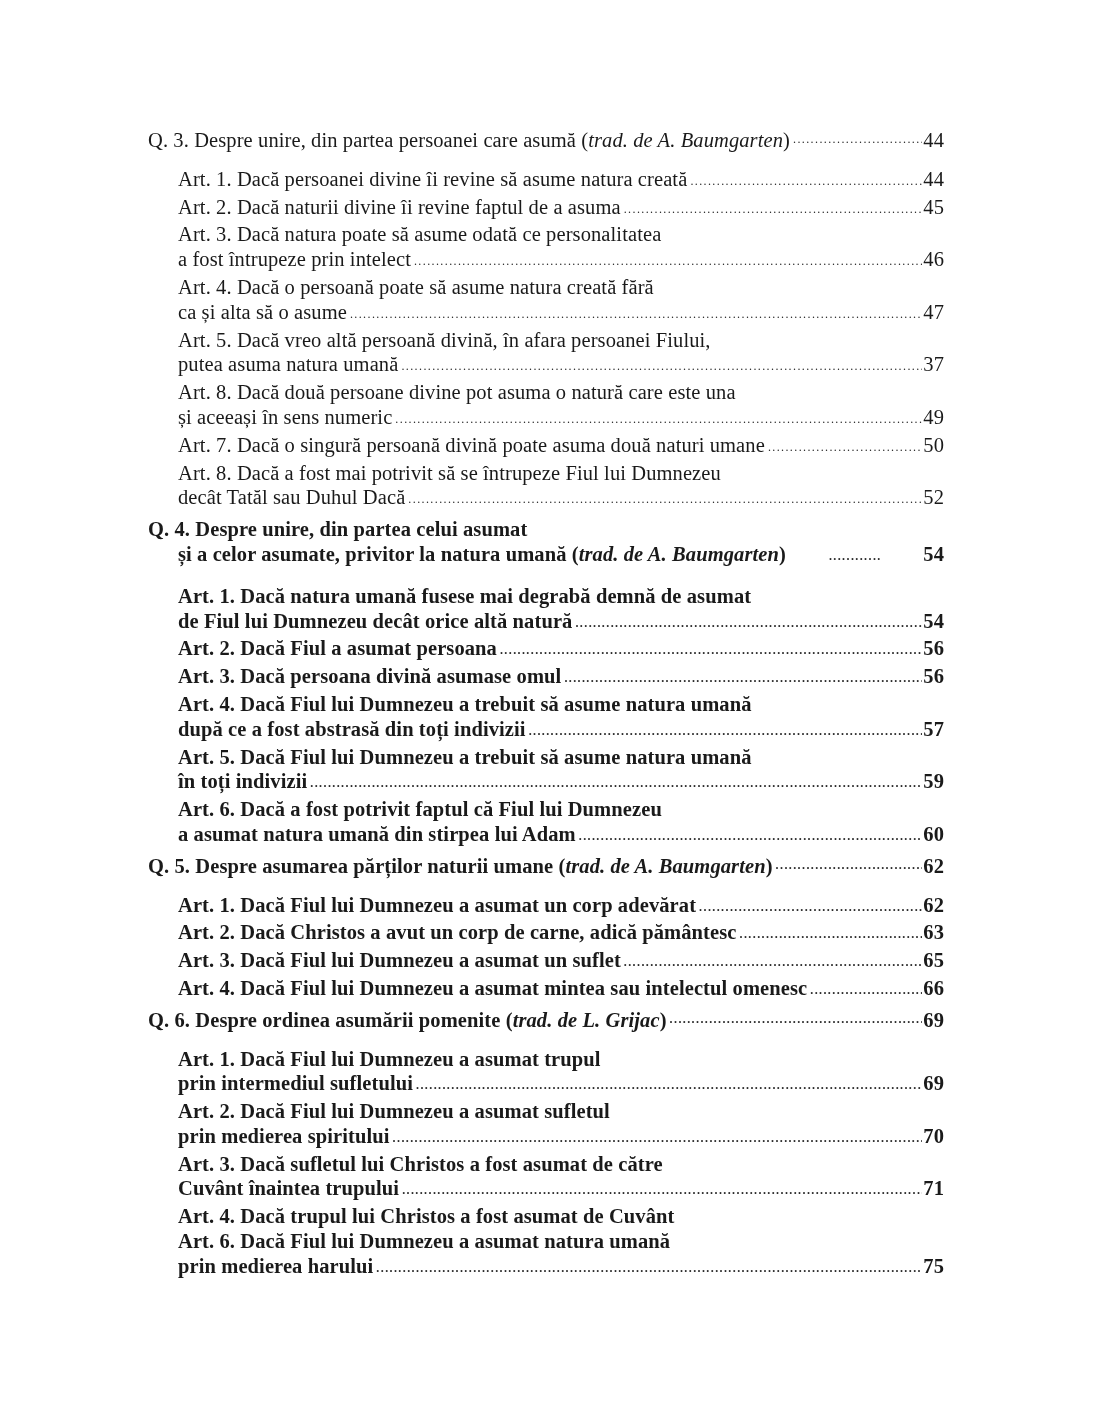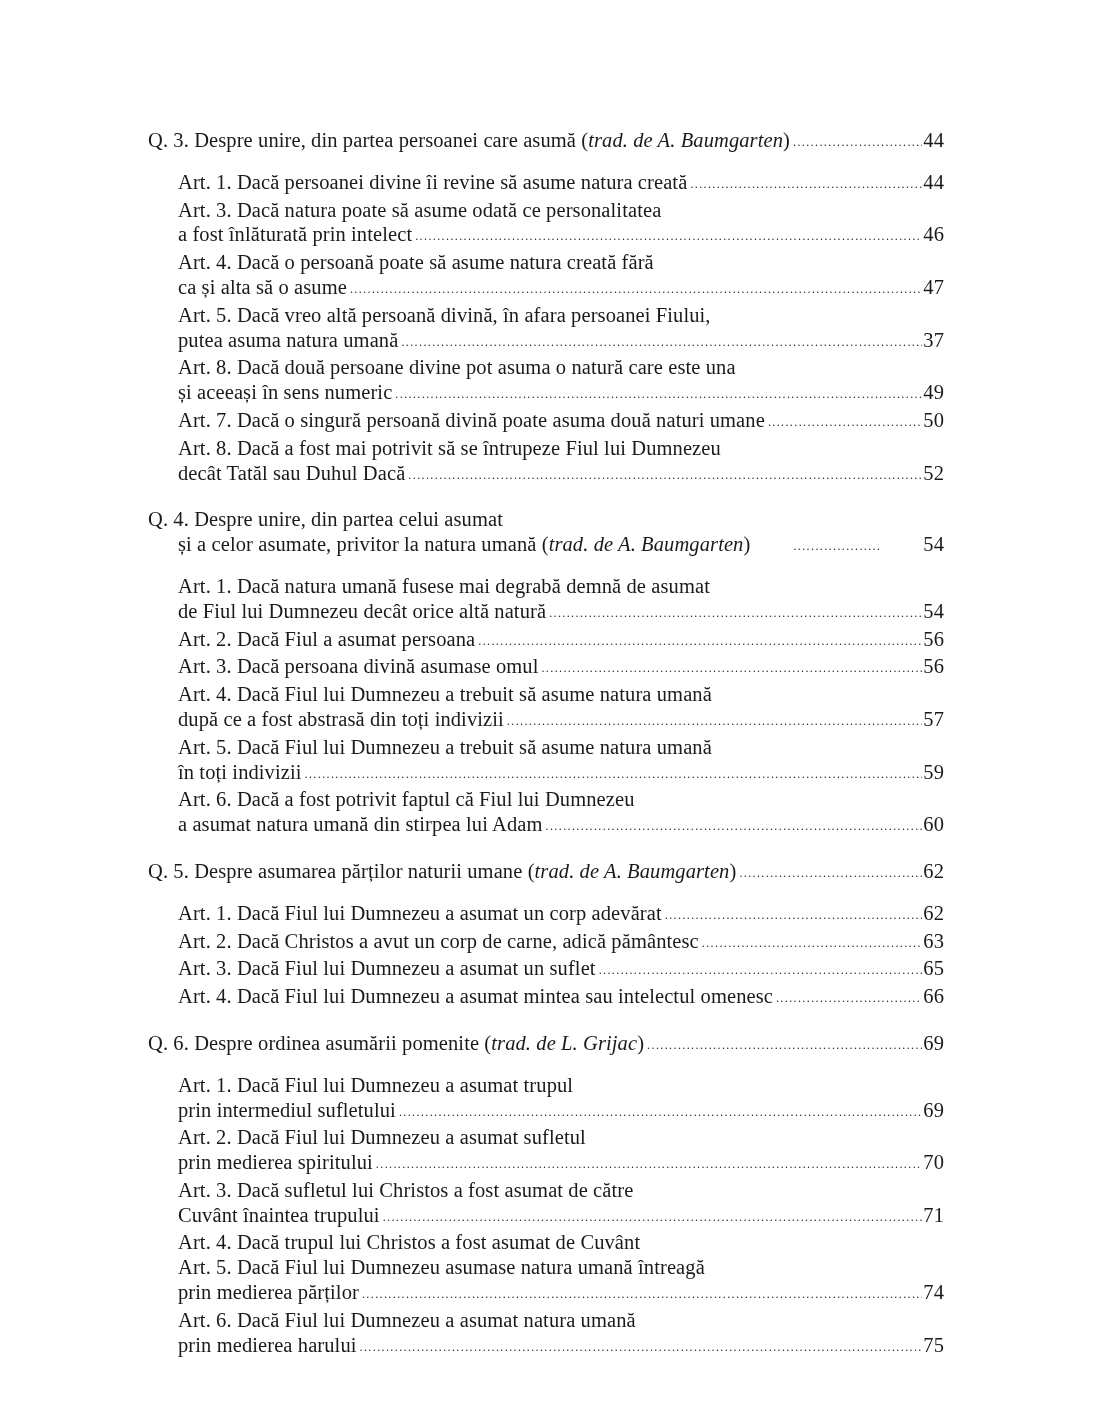--- a/index.html
+++ b/index.html
@@ -19,21 +19,21 @@
       position: absolute;
       left: 148px;
       top: 128px;
       width: 796px;
       font-family: "Liberation Serif", "DejaVu Serif", serif;
       font-size: 20.5px;
       line-height: 24.8px;
       letter-spacing: 0.1px;
     }
     .q-block { margin: 0; }
-    .q-block + .q-block { margin-top: 19px; }
+    .q-block + .q-block { margin-top: 4px; font-weight: bold; }
     .q-head { margin-bottom: 14px; }
     .line {
       display: flex;
       align-items: baseline;
       white-space: nowrap;
     }
     .line .txt { flex: 0 0 auto; }
     .line .dots {
       flex: 1 1 auto;
       overflow: hidden;
@@ -41,21 +41,21 @@
       color: #2a2a2a;
       font-size: 12px;
       letter-spacing: 1.4px;
       position: relative;
       top: -1px;
     }
     .line .dots::before {
       content: "..............................................................................................................................................................................................................................................";
     }
     .line .pg { flex: 0 0 auto; }
-    .first { padding-left: 0; }
+    .first { padding-left: 0; align-items: flex-end; }
     .cont { padding-left: 30px; gap: 40px; }
     .art { padding-left: 30px; }
     em { font-style: italic; }
   </style>
 </head>
 <body>
 
 <div class="page" id="toc-root">
     <div class="q-block">
       <div class="q-head">
@@ -68,24 +68,31 @@
       <div>
         <div>
           <div class="line art">
             <span class="txt">Art. 1. Dacă persoanei divine îi revine să asume natura creată</span>
             <span class="dots"></span>
             <span class="pg">44</span>
           </div>
         </div>
         <div>
           <div class="line art">
+            <span class="txt">Art. 2. Dacă naturii divine îi revine faptul de a asuma</span>
+            <span class="dots"></span>
+            <span class="pg">45</span>
+          </div>
+        </div>
+        <div>
+          <div class="line art">
             <span class="txt">Art. 3. Dacă natura poate să asume odată ce personalitatea</span>
           </div>
           <div class="line art">
-            <span class="txt">a fost înlăturată prin intelect</span>
+            <span class="txt">a fost întrupeze prin intelect</span>
             <span class="dots"></span>
             <span class="pg">46</span>
           </div>
         </div>
         <div>
           <div class="line art">
             <span class="txt">Art. 4. Dacă o persoană poate să asume natura creată fără</span>
           </div>
           <div class="line art">
             <span class="txt">ca și alta să o asume</span>
@@ -278,30 +285,20 @@
             <span class="pg">71</span>
           </div>
         </div>
         <div>
           <div class="line art">
             <span class="txt">Art. 4. Dacă trupul lui Christos a fost asumat de Cuvânt</span>
           </div>
         </div>
         <div>
           <div class="line art">
-            <span class="txt">Art. 5. Dacă Fiul lui Dumnezeu asumase natura umană întreagă</span>
-          </div>
-          <div class="line art">
-            <span class="txt">prin medierea părților</span>
-            <span class="dots"></span>
-            <span class="pg">74</span>
-          </div>
-        </div>
-        <div>
-          <div class="line art">
             <span class="txt">Art. 6. Dacă Fiul lui Dumnezeu a asumat natura umană</span>
           </div>
           <div class="line art">
             <span class="txt">prin medierea harului</span>
             <span class="dots"></span>
             <span class="pg">75</span>
           </div>
         </div>
       </div>
     </div>

